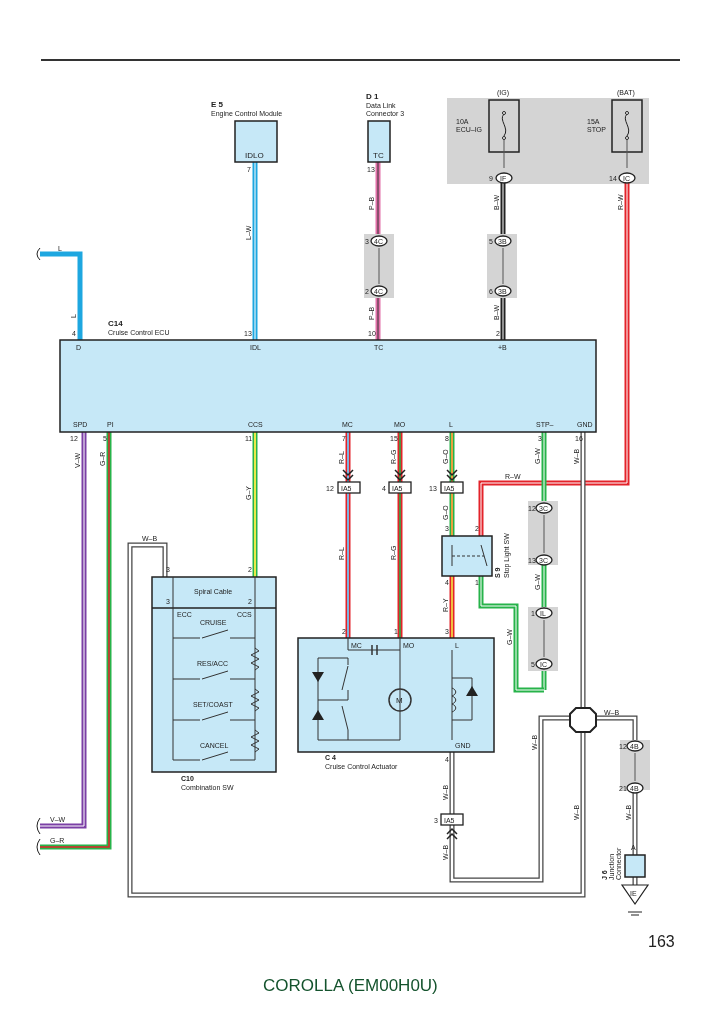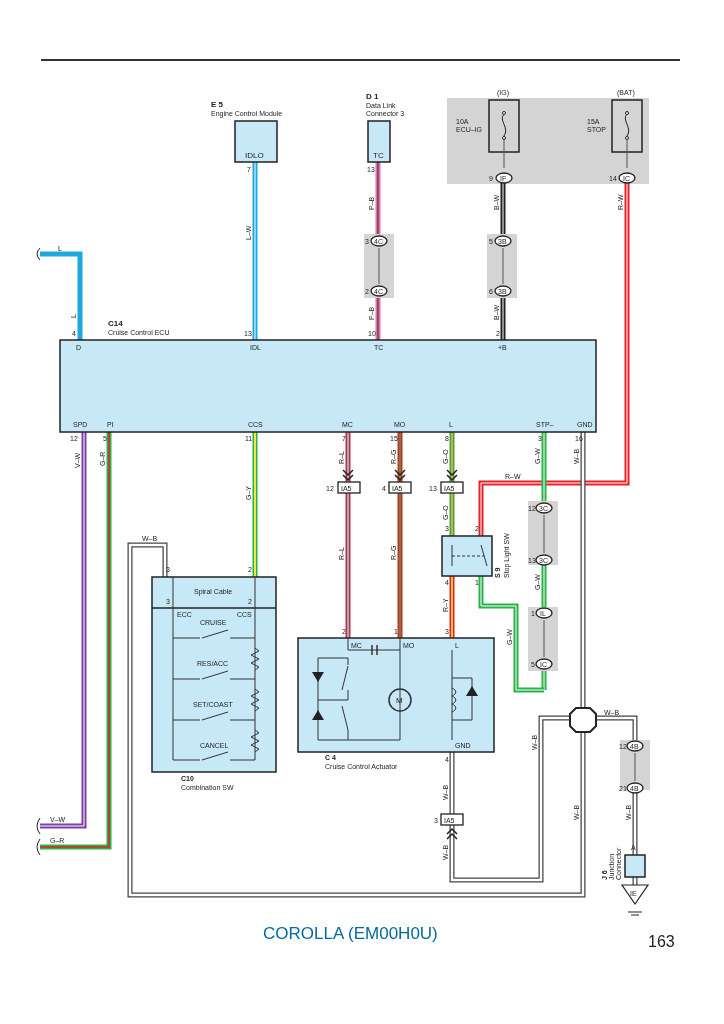--- a/index.html
+++ b/index.html
@@ -3,21 +3,21 @@
 <meta charset="utf-8">
 <style>
   html,body{margin:0;padding:0;background:#fff;}
   body{width:724px;height:1024px;position:relative;overflow:hidden;font-family:"Liberation Sans",sans-serif;}
   svg{position:absolute;left:0;top:0;}
   .t{font-family:"Liberation Sans",sans-serif;fill:#222;}
   .s7{font-size:7px;}
   .s8{font-size:8px;}
   .b{font-weight:bold;}
   #page-num{position:absolute;left:648px;top:933px;font-size:16px;color:#222;}
-  #footer{position:absolute;left:263px;top:924px;font-size:17px;color:#0369a1;}
+  #footer{position:absolute;left:263px;top:976px;font-size:17px;color:#14532d;}
 </style>
 </head>
 <body>
 
 <svg width="724" height="1024" viewBox="0 0 724 1024">
   <defs>
     <marker id="arr" markerWidth="6" markerHeight="6" refX="3" refY="3" orient="auto">
         <path d="M0,0 L6,3 L0,6 z" fill="#333"></path>
       </marker>
   </defs>

